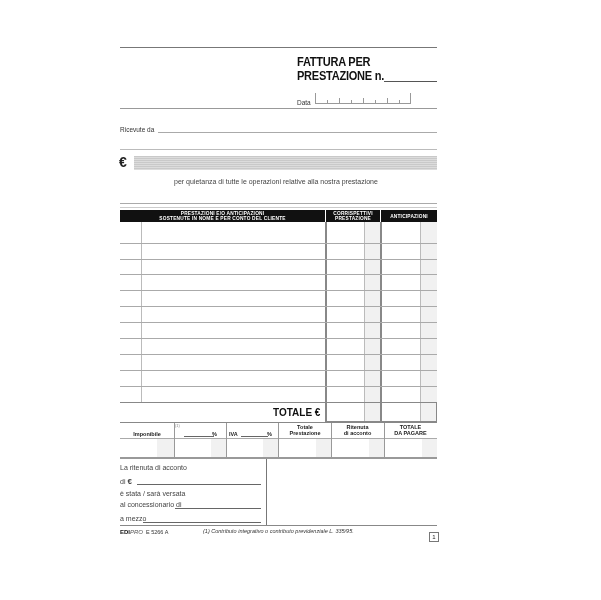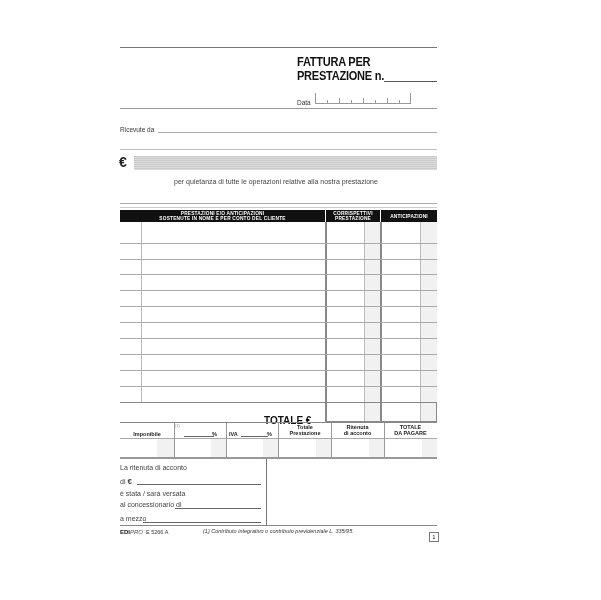--- a/index.html
+++ b/index.html
@@ -81,21 +81,21 @@
   <div class="hline" style="left:0;top:132px;width:317px;background:#aaa;"></div>
   <div class="hline" style="left:0;top:148px;width:317px;background:#aaa;"></div>
   <div class="hline" style="left:0;top:164px;width:317px;background:#aaa;"></div>
   <div class="hline" style="left:0;top:180px;width:317px;background:#888;"></div>
 </div>
 
 <div class="abs" style="left:120px;top:402px;width:317px;height:20px;">
   <div class="abs" style="left:206px;top:0;width:111px;height:20px;border:1px solid #888;box-sizing:border-box;"></div>
 
 </div>
-<div class="abs" style="left:264px;top:407px;font-weight:bold;font-size:10px;color:#111;white-space:nowrap;margin-top:8px;">
+<div class="abs" style="left:273px;top:407px;font-weight:bold;font-size:10px;color:#111;white-space:nowrap;">
   <span>TOTALE</span>
   <span>€</span>
 </div>
 <div class="hline" style="left:120px;top:422px;width:317px;background:#888;"></div>
 
 <div class="abs sub-h" style="left:120px;top:431px;width:54px;">Imponibile</div>
 <div class="abs" style="left:175px;top:423px;font-size:4px;color:#888;">(1)</div>
 <div class="hline" style="left:184px;top:436px;width:30px;background:#666;"></div>
 <div class="abs sub-h" style="left:212px;top:431px;">%</div>
 <div class="abs sub-h" style="left:229px;top:431px;">IVA</div>

